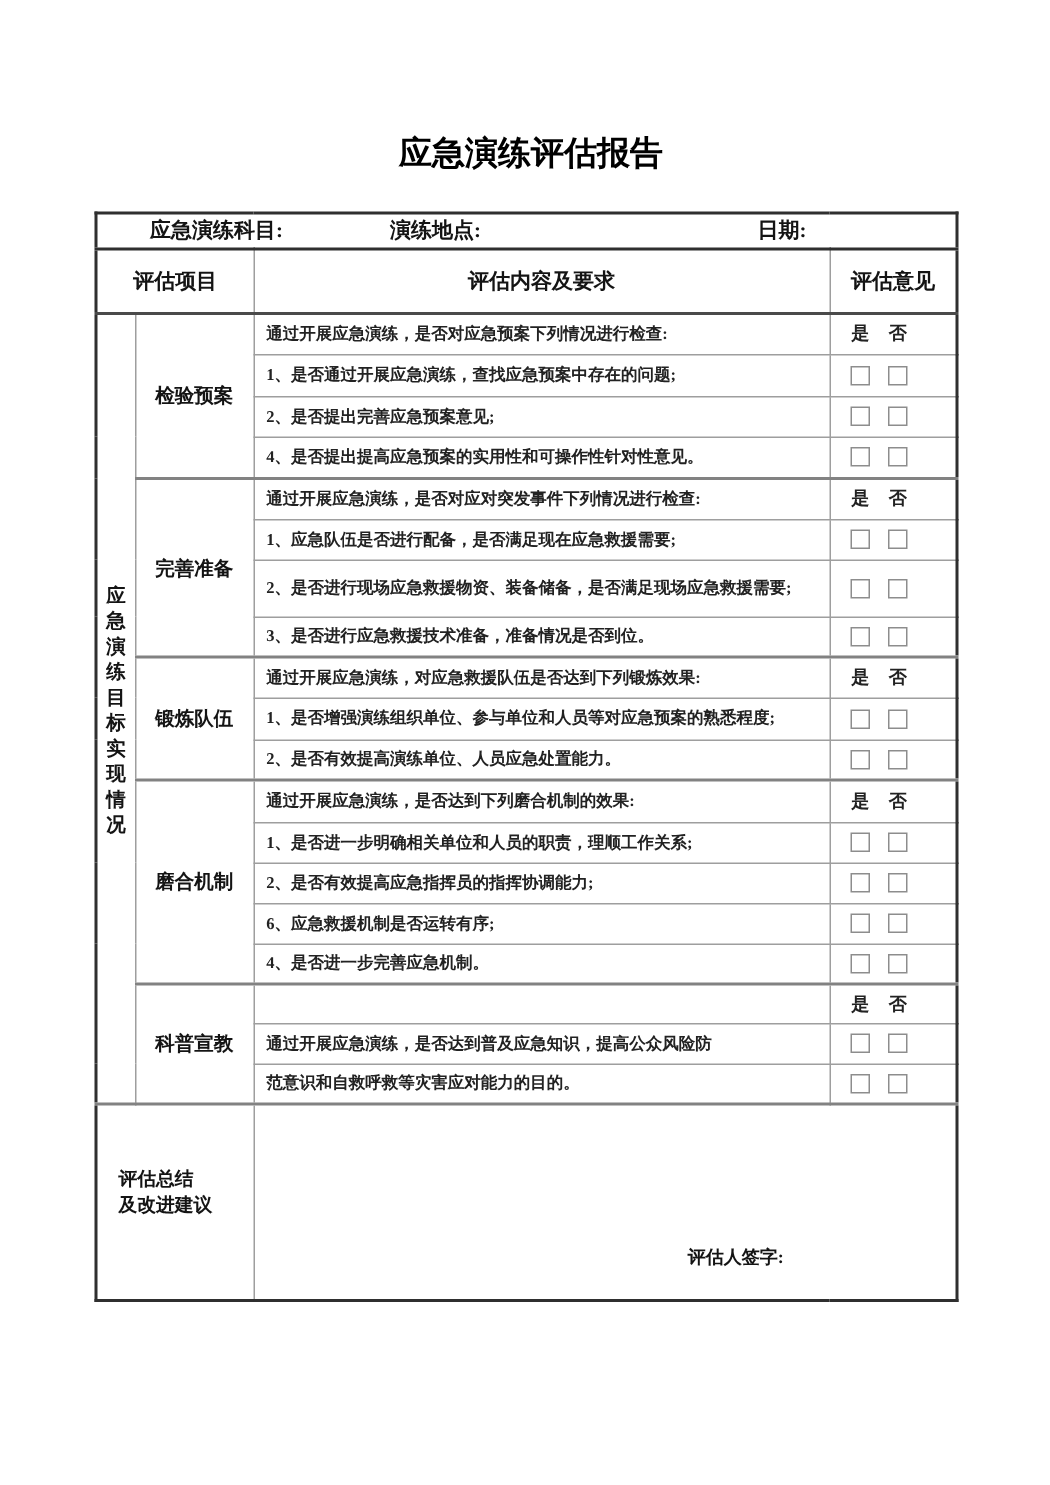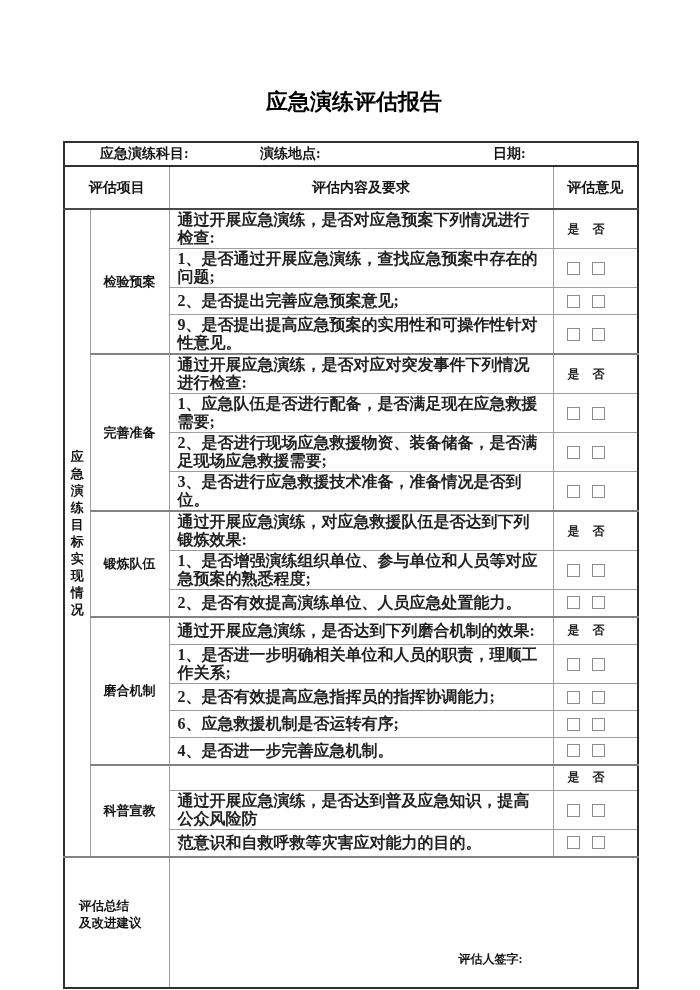--- a/index.html
+++ b/index.html
@@ -28,21 +28,21 @@
   
   tr.r-head td{
     height:41px;text-align:center;font-size:14px;color:#141414;
     border-bottom:2px solid #4a4a4a;
     margin-left:23px;
   }
   
   .cell-axis{text-align:center;font-size:13px;color:#141414;}
   .cell-axis div{line-height:17px;}
   .cell-cat{text-align:center;font-size:13px;color:#141414;}
-  .cell-text{font-size:16px;line-height:18px;padding:1px 8px;color:#222;}
+  .cell-text{font-size:11px;line-height:18px;padding:1px 8px;color:#222;}
   .cell-op .op-inner{display:flex;padding-left:13px;gap:11px;}
   .op-item{width:14px;display:flex;justify-content:center;align-items:center;
            font-size:12px;color:#222;}
   .cb{width:11px;height:11px;border:1px solid #8d8d8d;display:inline-block;background:#fff;}
   tr.sec-top td{border-top:2px solid #828282;}
   
   tr.r-summary td{border-top:2px solid #828282;}
   tr.r-summary{height:131px;}
   .sum-label{font-size:12.5px;line-height:17px;padding:0 0 14px 14px;
              text-align:left;color:#141414;}
@@ -59,21 +59,21 @@
     <col style="width:26px">
       <col style="width:79px">
       <col style="width:384px">
       <col style="width:85px">
   </colgroup>
   <tbody>
     <tr class="r-meta">
       <td colspan="4">
         <span class="meta-label" style="left:35px">应急演练科目:</span>
         <span class="meta-label" style="left:195px">演练地点:</span>
-        <span class="meta-label" style="left:428px">日期:</span>
+        <span class="meta-label" style="left:440px">日期:</span>
       </td>
     </tr>
     <tr class="r-head">
       <td colspan="2">评估项目</td>
       <td>评估内容及要求</td>
       <td>评估意见</td>
     </tr>
   </tbody>
   <tbody id="body-rows">
       <tr class="sec-top" style="height: 27px;">
@@ -118,21 +118,21 @@
             <span class="op-item">
               <span class="cb"></span>
             </span>
             <span class="op-item">
               <span class="cb"></span>
             </span>
           </div>
         </td>
       </tr>
       <tr style="height: 28px;">
-        <td class="cell-text">9、是否提出提高应急预案的实用性和可操作性针对性意见。</td>
+        <td class="cell-text">4、是否提出提高应急预案的实用性和可操作性针对性意见。</td>
         <td class="cell-op">
           <div class="op-inner">
             <span class="op-item">
               <span class="cb"></span>
             </span>
             <span class="op-item">
               <span class="cb"></span>
             </span>
           </div>
         </td>

